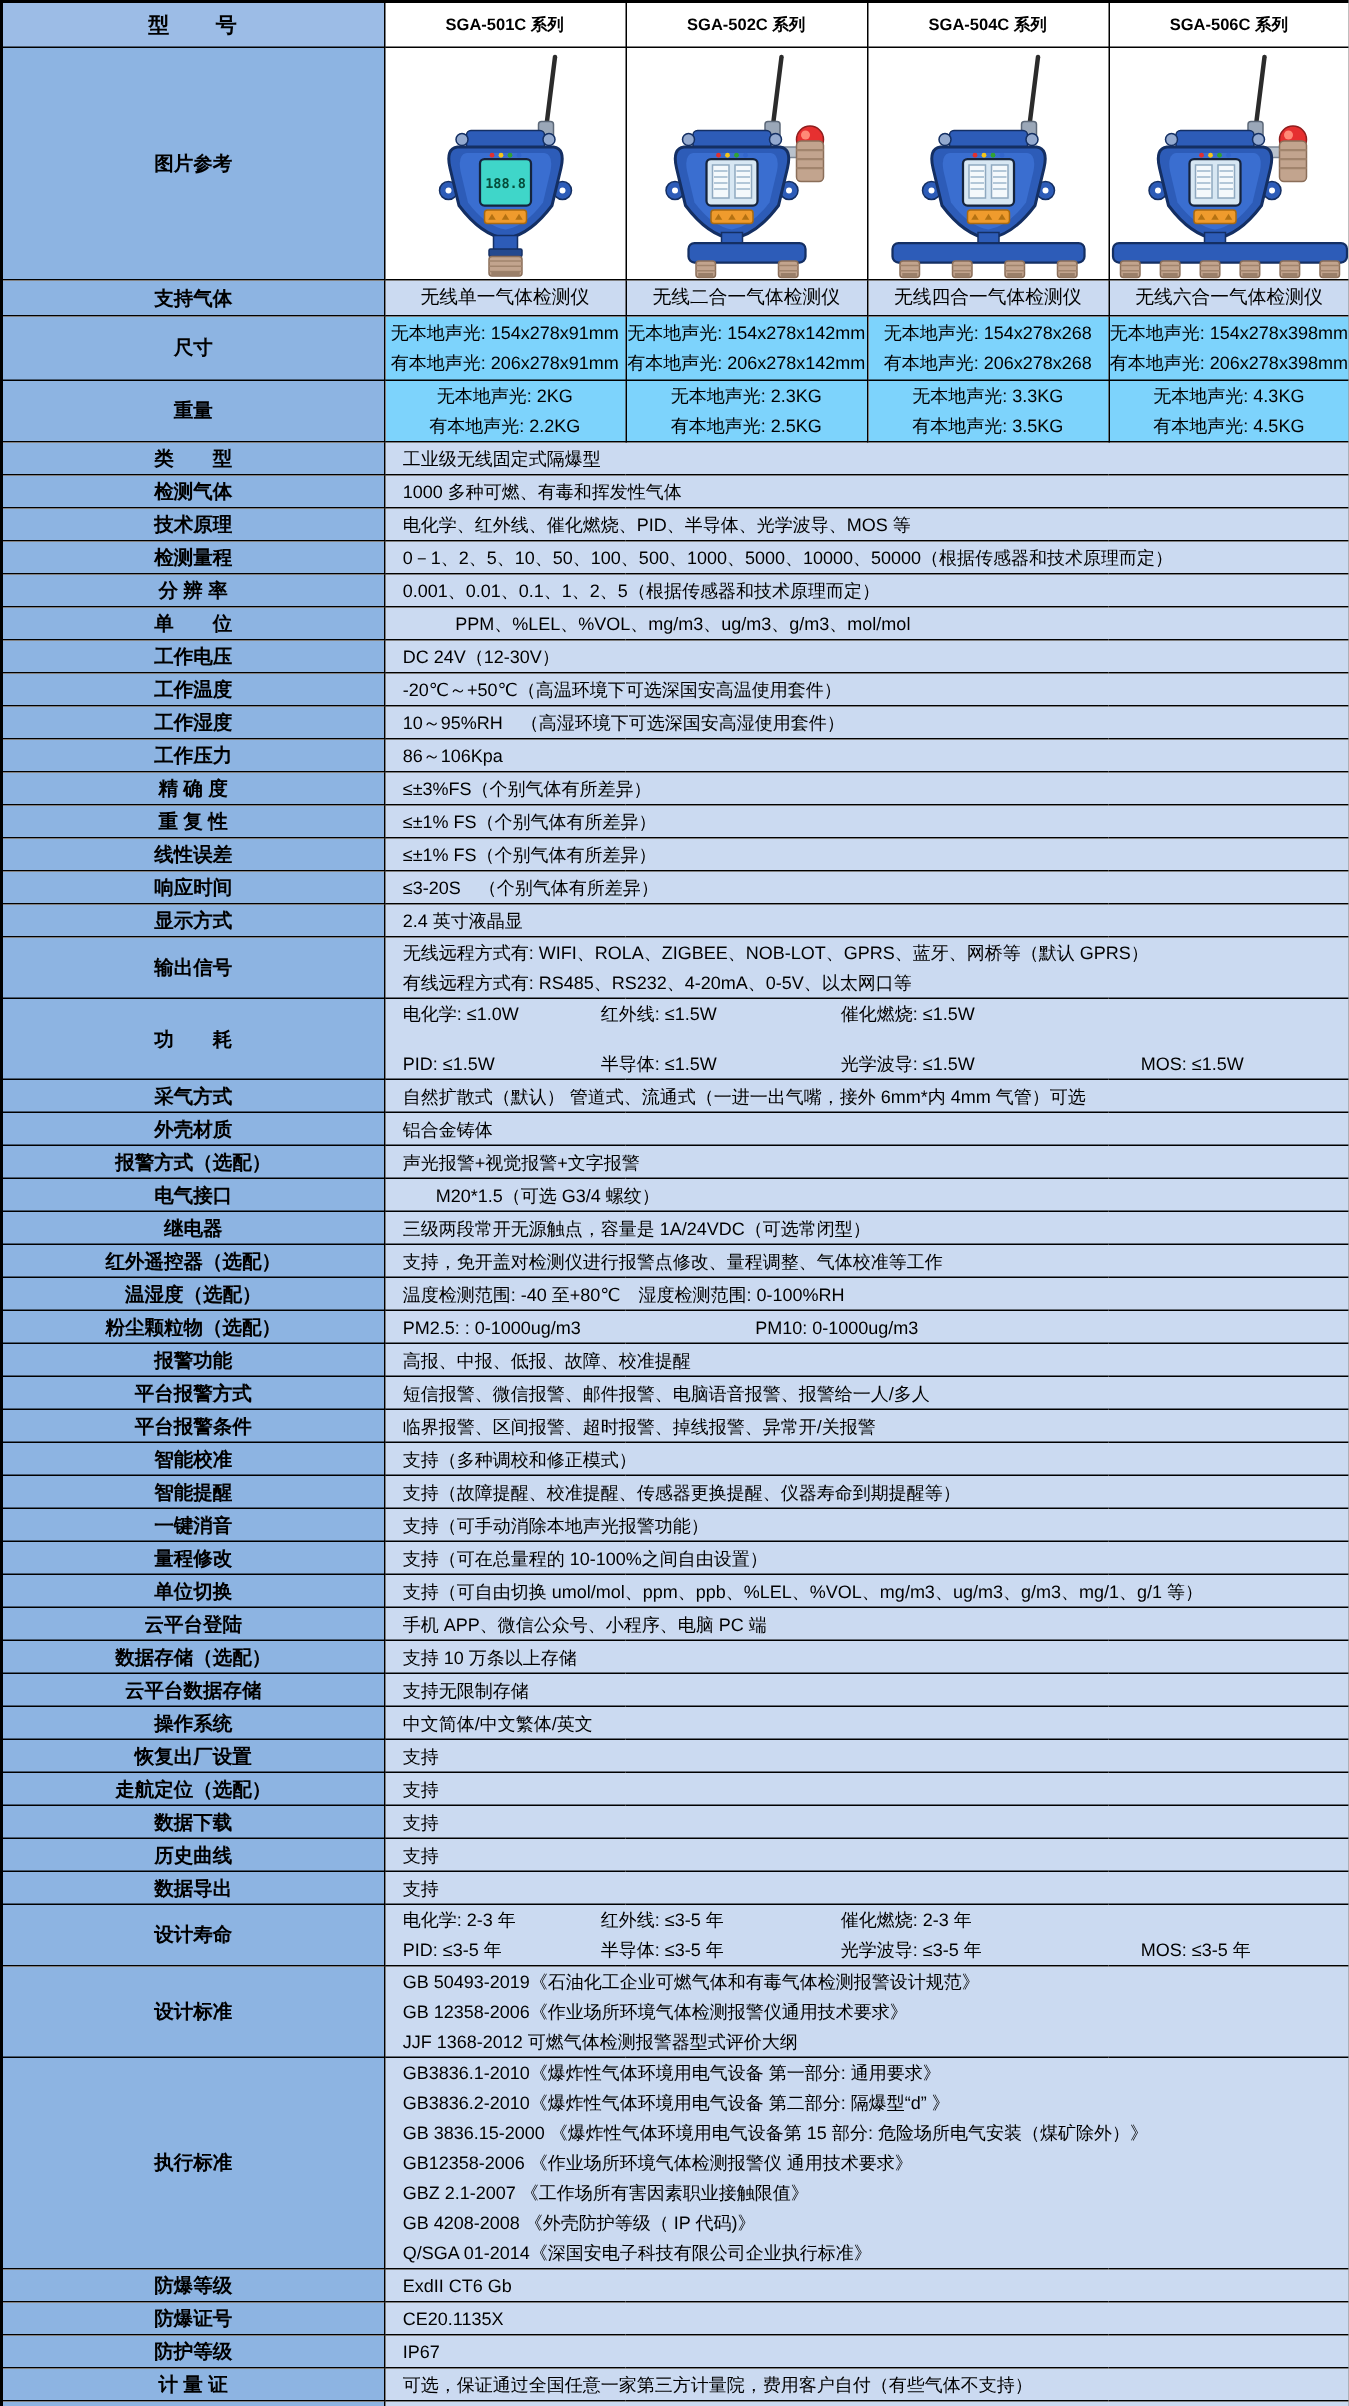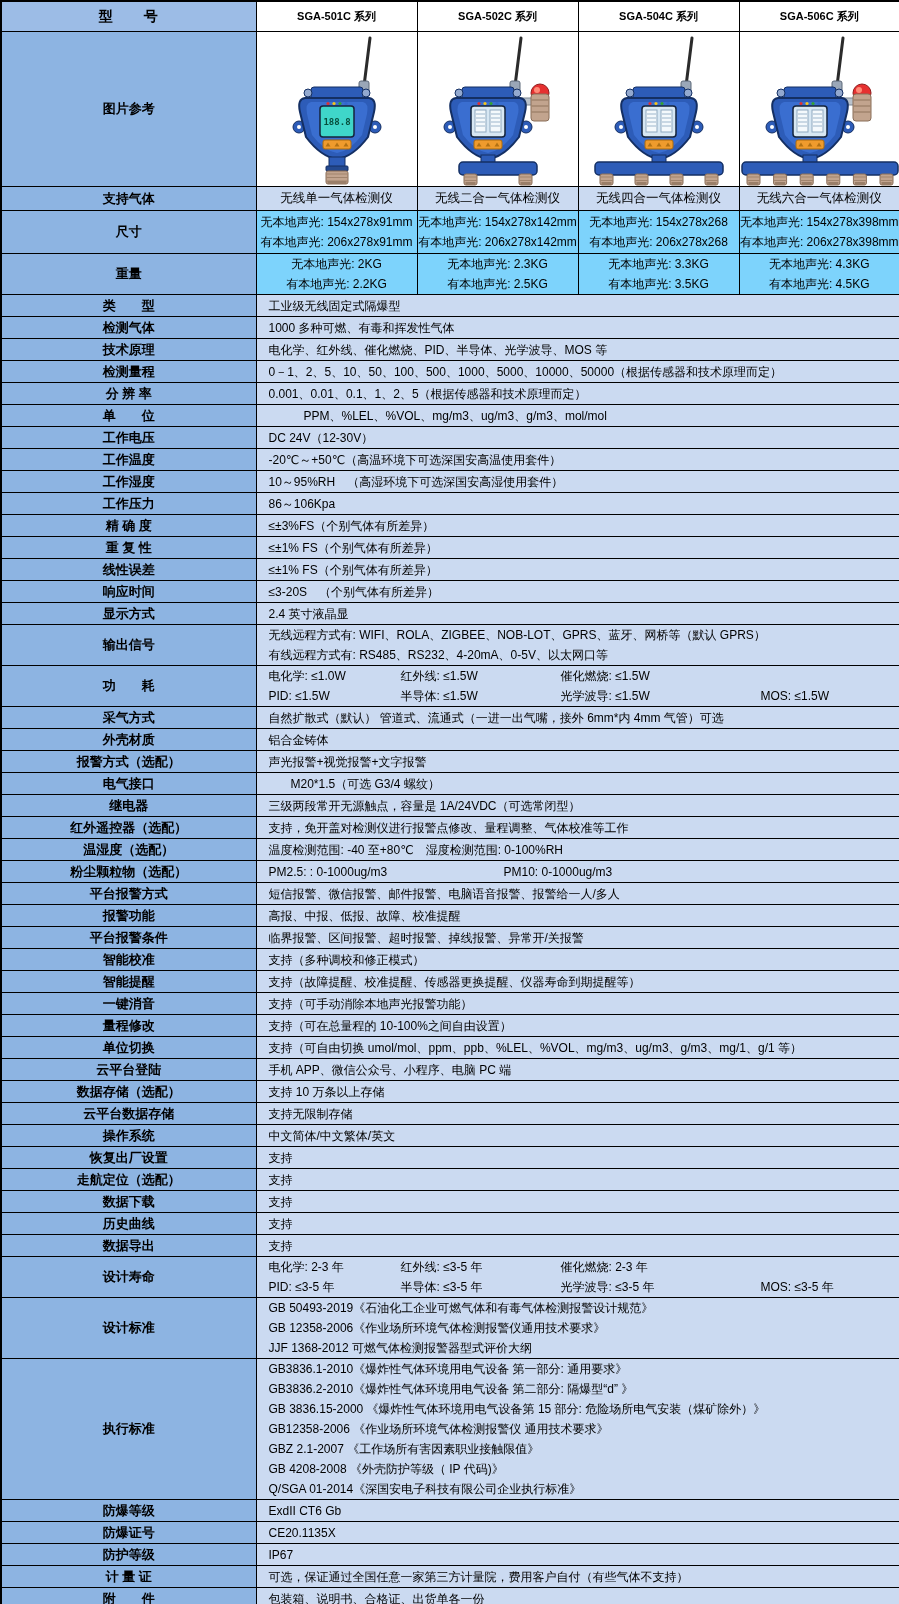--- a/index.html
+++ b/index.html
@@ -437,21 +437,21 @@
         <td class="lbl">输出信号</td>
         <td class="val" colspan="4" style="height: 40px;">
           <div class="line">无线远程方式有: WIFI、ROLA、ZIGBEE、NOB-LOT、GPRS、蓝牙、网桥等（默认 GPRS）</div>
           <div class="line">有线远程方式有: RS485、RS232、4-20mA、0-5V、以太网口等</div>
         </td>
       </tr>
       <tr>
         <td class="lbl">功　　耗</td>
         <td class="val" colspan="4" style="height: 40px;">
           <div class="line"><span class="seg" style="min-width: 132px;">电化学: ≤1.0W</span><span class="seg" style="min-width: 160px;">红外线: ≤1.5W</span><span class="seg" style="min-width: 200px;">催化燃烧: ≤1.5W</span></div>
-          <div class="line"><span class="seg" style="min-width: 132px;">PID: ≤1.5W</span><span class="seg" style="min-width: 160px;">半导体: ≤1.5W</span><span class="seg" style="min-width: 200px;">光学波导: ≤1.5W</span><span class="seg">MOS: ≤1.5W</span></div>
+          <div class="line"><span class="seg" style="min-width: 132px;">PID: ≤1.5W</span><span class="seg" style="min-width: 160px; margin-top: 13px;">半导体: ≤1.5W</span><span class="seg" style="min-width: 200px;">光学波导: ≤1.5W</span><span class="seg">MOS: ≤1.5W</span></div>
         </td>
       </tr>
       <tr>
         <td class="lbl">采气方式</td>
         <td class="val" colspan="4" style="height: 21px;">
           <div class="line">自然扩散式（默认） 管道式、流通式（一进一出气嘴，接外 6mm*内 4mm 气管）可选</div>
         </td>
       </tr>
       <tr>
         <td class="lbl">外壳材质</td>
@@ -489,29 +489,29 @@
           <div class="line">温度检测范围: -40 至+80℃　湿度检测范围: 0-100%RH</div>
         </td>
       </tr>
       <tr>
         <td class="lbl">粉尘颗粒物（选配）</td>
         <td class="val" colspan="4" style="height: 21px;">
           <div class="line"><span class="seg" style="min-width: 235px;">PM2.5: : 0-1000ug/m3</span><span class="seg">PM10: 0-1000ug/m3</span></div>
         </td>
       </tr>
       <tr>
+        <td class="lbl">报警功能</td>
+        <td class="val" colspan="4" style="height: 21px;">
+          <div class="line">高报、中报、低报、故障、校准提醒</div>
+        </td>
+      </tr>
+      <tr>
         <td class="lbl">平台报警方式</td>
         <td class="val" colspan="4" style="height: 21px;">
           <div class="line">短信报警、微信报警、邮件报警、电脑语音报警、报警给一人/多人</div>
-        </td>
-      </tr>
-      <tr>
-        <td class="lbl">报警功能</td>
-        <td class="val" colspan="4" style="height: 21px;">
-          <div class="line">高报、中报、低报、故障、校准提醒</div>
         </td>
       </tr>
       <tr>
         <td class="lbl">平台报警条件</td>
         <td class="val" colspan="4" style="height: 21px;">
           <div class="line">临界报警、区间报警、超时报警、掉线报警、异常开/关报警</div>
         </td>
       </tr>
       <tr>
         <td class="lbl">智能校准</td>

